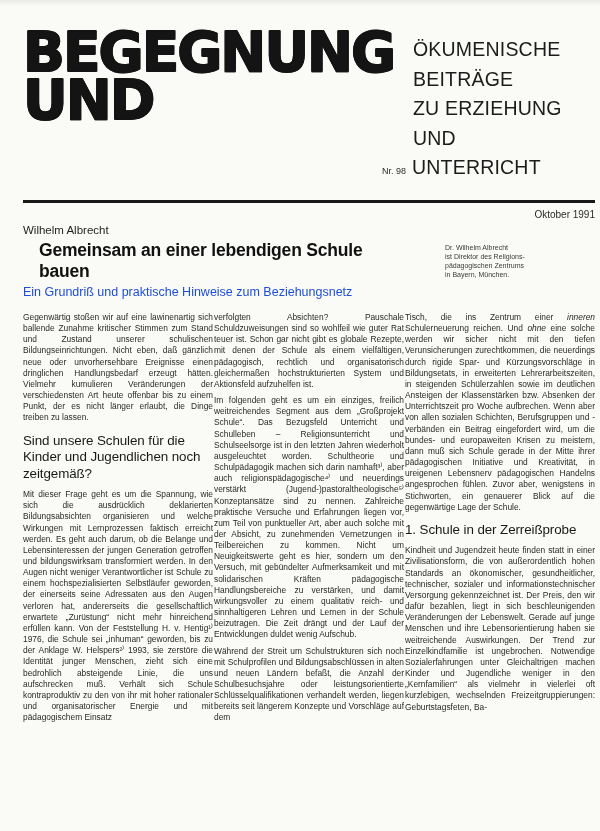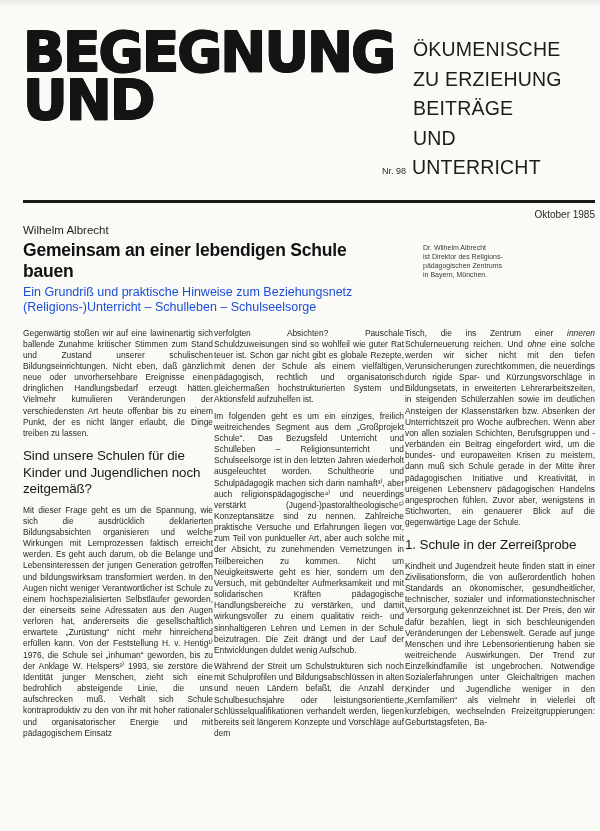--- a/index.html
+++ b/index.html
@@ -41,26 +41,26 @@
     font-size: 9px;
     letter-spacing: 0;
     margin-left: -31px;
     padding-right: 6px;
     color: #2a2a2a;
   }
 
   
   .rule { height: 3px; background: #181818; margin-top: 13px; }
   .date-row { text-align: right; font-size: 10px; margin-top: 6px; color: #2a2a2a; }
-  .header-lower { display: flex; margin-top: 4px; }
+  .header-lower { display: flex; margin-top: 4px; justify-content: space-between; }
   .header-left { width: 372px; }
   .author { font-size: 11.5px; margin-bottom: 4px; color: #1f1f1f; }
   .headline {
     font-size: 17.5px; font-weight: bold; letter-spacing: -0.2px;
-    color: #111; margin: 0 0 3px 0;
+    color: #111; margin: 0 0 3px 16px;
   }
   .subtitle { font-size: 12.5px; line-height: 15.5px; color: #1d4ed8; }
   .bio {
     margin-left: 28px; width: 150px; padding-top: 19px;
     font-size: 7px; line-height: 9px; color: #3a3a3a;
   }
 
   
   .columns { display: flex; gap: 1px; margin-top: 12px; }
   .col {
@@ -87,41 +87,40 @@
 
 <div class="page">
 
   <div class="masthead">
     <div class="mast-title">
       <div>BEGEGNUNG</div>
       <div>UND</div>
     </div>
     <div class="mast-right">
       <div class="mast-right-line">ÖKUMENISCHE</div>
+      <div class="mast-right-line">BEITRÄGE</div>
       <div class="mast-right-line">ZU ERZIEHUNG</div>
-      <div class="mast-right-line">BEITRÄGE</div>
       <div class="mast-right-line">UND</div>
       <div class="mast-right-line">
         <span class="issue-no">Nr. 98</span>
         <span>UNTERRICHT</span>
       </div>
     </div>
   </div>
 
   <div class="rule"></div>
 
-  <div class="date-row">Oktober 1985</div>
+  <div class="date-row">Oktober 1991</div>
 
   <div class="header-lower">
     <div class="header-left">
       <div class="author">Wilhelm Albrecht</div>
       <h1 class="headline">Gemeinsam an einer lebendigen Schule bauen</h1>
       <div class="subtitle">
         <div>Ein Grundriß und praktische Hinweise zum Beziehungsnetz</div>
-        <div>(Religions-)Unterricht – Schulleben – Schulseelsorge</div>
       </div>
     </div>
     <div class="bio">
       <div>Dr. Wilhelm Albrecht</div>
       <div>ist Direktor des Religions-</div>
       <div>pädagogischen Zentrums</div>
       <div>in Bayern, München.</div>
     </div>
   </div>
 

